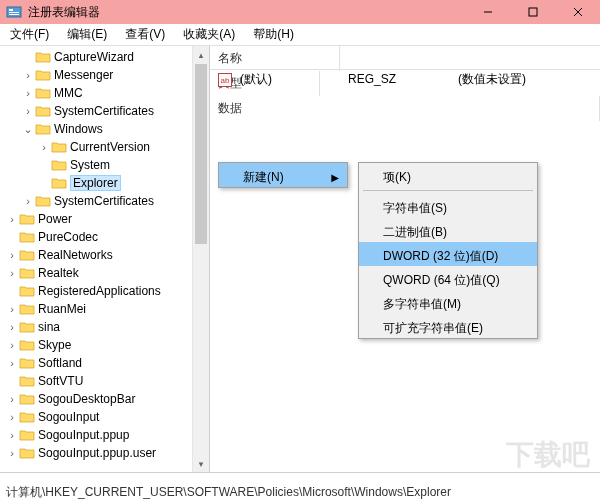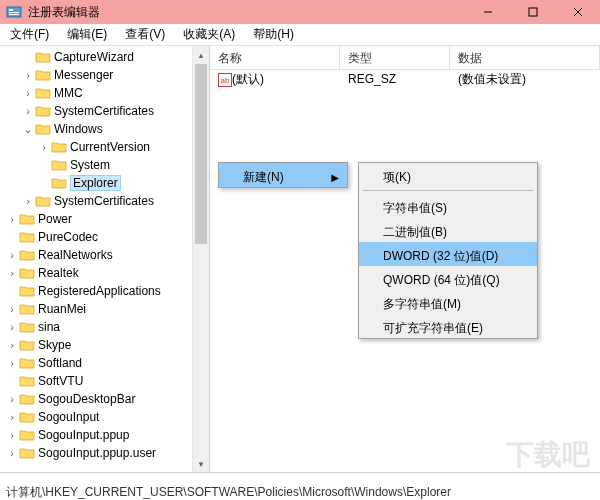--- a/index.html
+++ b/index.html
@@ -17,28 +17,28 @@
 .tree-inner { padding: 2px 0; }
 .node { display: flex; align-items: center; height: 18px; padding-left: 4px; white-space: nowrap; }
 .node .tw { width: 12px; text-align: center; color: #666; font-size: 11px; line-height: 1; }
 .node .fld { width: 16px; height: 14px; margin: 0 3px 0 1px; }
 .node .lbl { }
 .node.sel .lbl { background: #cce8ff; border: 1px solid #99d1ff; padding: 0 2px; line-height: 14px; }
 .indent0 { padding-left: 6px; }
 .indent1 { padding-left: 22px; }
 .indent2 { padding-left: 38px; }
 .listpane { flex: 1; background: #fff; position: relative; }
-.listhead { display: flex; height: 24px; border-bottom: 1px solid #e0e0e0; }
+.listhead { display: flex; height: 24px; border-bottom: 1px solid #e0e0e0; flex-direction: column; }
 .listhead div { padding: 4px 8px; border-right: 1px solid #e0e0e0; color: #333; }
 .col1 { width: 130px; }
 .col2 { width: 110px; }
 .col3 { flex: 1; }
 .listrow { display: flex; height: 18px; align-items: center; }
 .listrow .c { padding: 0 8px; }
-.ab-icon { width: 14px; height: 14px; border: 1px solid #c04040; display: inline-flex; align-items: center; justify-content: center; font-size: 8px; color: #c04040; margin-right: 0; background: #fff8f8; }
+.ab-icon { width: 14px; height: 14px; border: 1px solid #c04040; display: inline-flex; align-items: center; justify-content: center; font-size: 8px; color: #c04040; margin-right: 8px; background: #fff8f8; }
 .statusbar { height: 40px; border-top: 1px solid #d0d0d0; display: flex; align-items: center; padding-left: 6px; color: #333; font-size: 12px; }
 .ctxmenu { position: absolute; background: #f0f0f0; border: 1px solid #a0a0a0; box-shadow: 2px 2px 4px rgba(0,0,0,0.25); }
 .ctxmenu.parent { left: 218px; top: 162px; width: 130px; }
 .ctxmenu.child { left: 358px; top: 162px; width: 180px; }
 .ctxitem { height: 24px; display: flex; align-items: center; padding: 4px 12px 0 24px; position: relative; }
 .ctxitem.hl { background: #91c9f7; }
 .ctxitem .arrow { position: absolute; right: 8px; font-size: 10px; }
 .ctxsep { height: 1px; background: #c0c0c0; margin: 3px 4px; }
 .scrollbar-v { position: absolute; right: 0; top: 0; bottom: 0; width: 17px; background: #f0f0f0; border-left: 1px solid #e5e5e5; }
 .scrollbar-v .thumb { position: absolute; left: 2px; right: 2px; top: 18px; height: 180px; background: #c8c8c8; }

